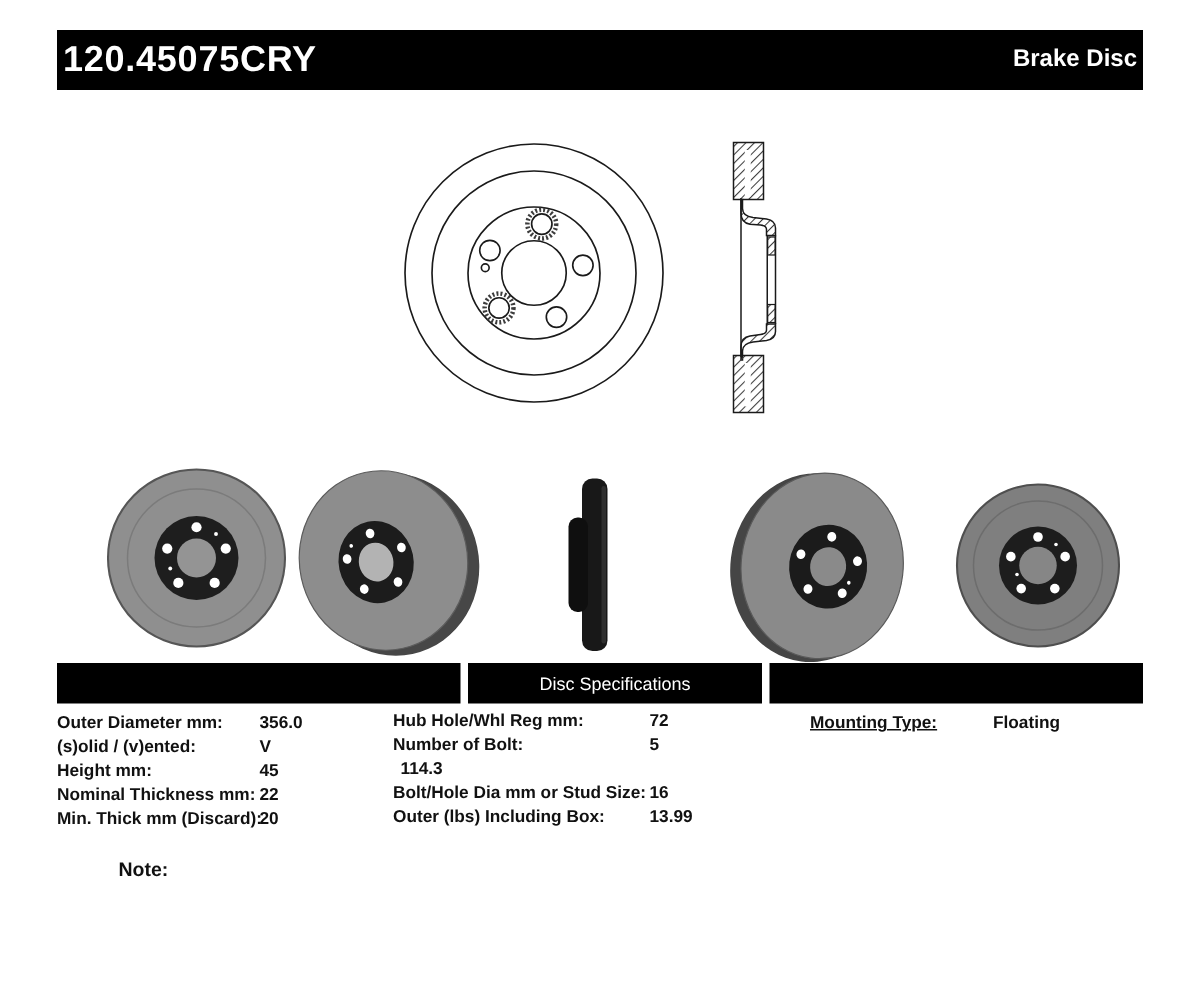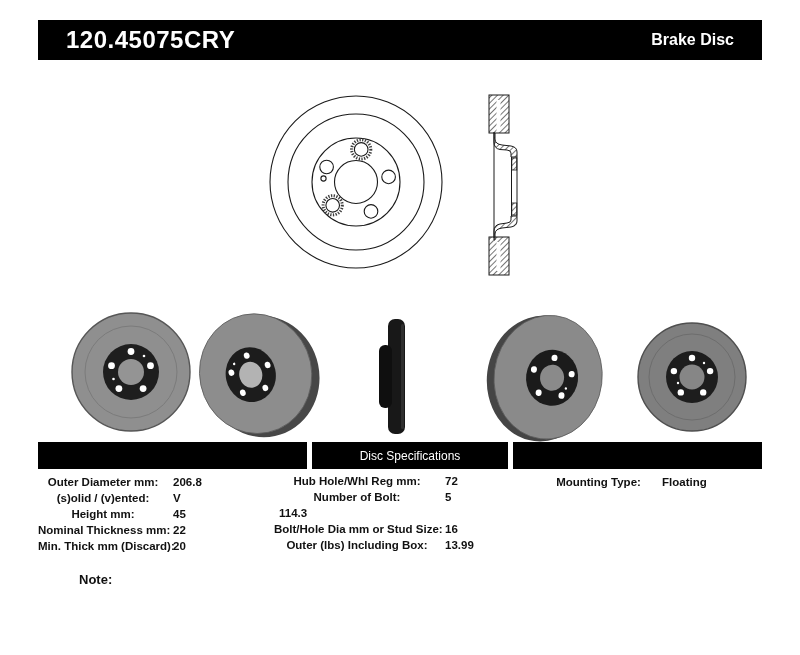--- a/index.html
+++ b/index.html
@@ -2,21 +2,21 @@
 <html><head>
 <meta charset="utf-8">
 <style>
   html,body{margin:0;padding:0;background:#ffffff;}
   body{width:800px;height:655px;position:relative;overflow:hidden;
        font-family:"Liberation Sans","DejaVu Sans",sans-serif;color:#111;}
 
   
   .topbar{position:absolute;left:38px;top:20px;width:724px;height:40px;
           background:#000;color:#fff;display:flex;align-items:center;
-          justify-content:space-between;box-sizing:border-box;padding:0 28px;}
+          justify-content:space-between;box-sizing:border-box;padding:0 4px;}
   .topbar .part{font-size:24px;font-weight:bold;letter-spacing:.5px;}
   .topbar .prod{font-size:16px;font-weight:bold;}
 
   
   .fig{position:absolute;}
   #front-view{left:268px;top:94px;}
   #cross-section{left:483px;top:92px;}
 
   
   #photo1{left:66px;top:311px;}
@@ -32,28 +32,28 @@
   .specbar .seg1{width:269px;margin-right:5px;}
   .specbar .seg2{width:196px;margin-right:5px;color:#fff;font-size:12px;
                  font-weight:normal;display:flex;align-items:center;
                  justify-content:center;white-space:nowrap;}
   .specbar .seg3{flex:1;}
 
   
   .speccol{position:absolute;font-size:11.5px;font-weight:bold;
            line-height:16px;white-space:nowrap;}
   .speccol .row{display:flex;}
-  .speccol .lbl{display:inline-block;text-align:center;}
+  .speccol .lbl{display:inline-block;text-align:left;}
   .speccol .val{margin-left:5px;}
   #col1{left:38px;top:474px;}
   #col1 .lbl{width:130px;}
-  #col2{left:274px;top:473px;}
+  #col2{left:262px;top:473px;}
   #col2 .lbl{width:166px;}
   #col3{left:540px;top:474px;}
-  #col3 .lbl{width:117px;}
+  #col3 .lbl{width:117px;text-decoration:underline;}
 
   .note{position:absolute;left:79px;top:572px;font-size:13px;font-weight:bold;}
 
   svg{display:block;}
 </style>
 </head>
 <body>
 
 <header class="topbar">
   <span class="part">120.45075CRY</span>
@@ -179,21 +179,21 @@
 
 <div class="specbar">
   <div class="seg seg1"></div>
   <div class="seg seg2">Disc Specifications</div>
   <div class="seg seg3"></div>
 </div>
 
 <div id="col1" class="speccol">
   <div class="row">
       <span class="lbl">Outer Diameter mm:</span>
-      <span class="val">206.8</span>
+      <span class="val">356.0</span>
     </div>
   <div class="row">
       <span class="lbl">(s)olid / (v)ented:</span>
       <span class="val">V</span>
     </div>
   <div class="row">
       <span class="lbl">Height mm:</span>
       <span class="val">45</span>
     </div>
   <div class="row">

